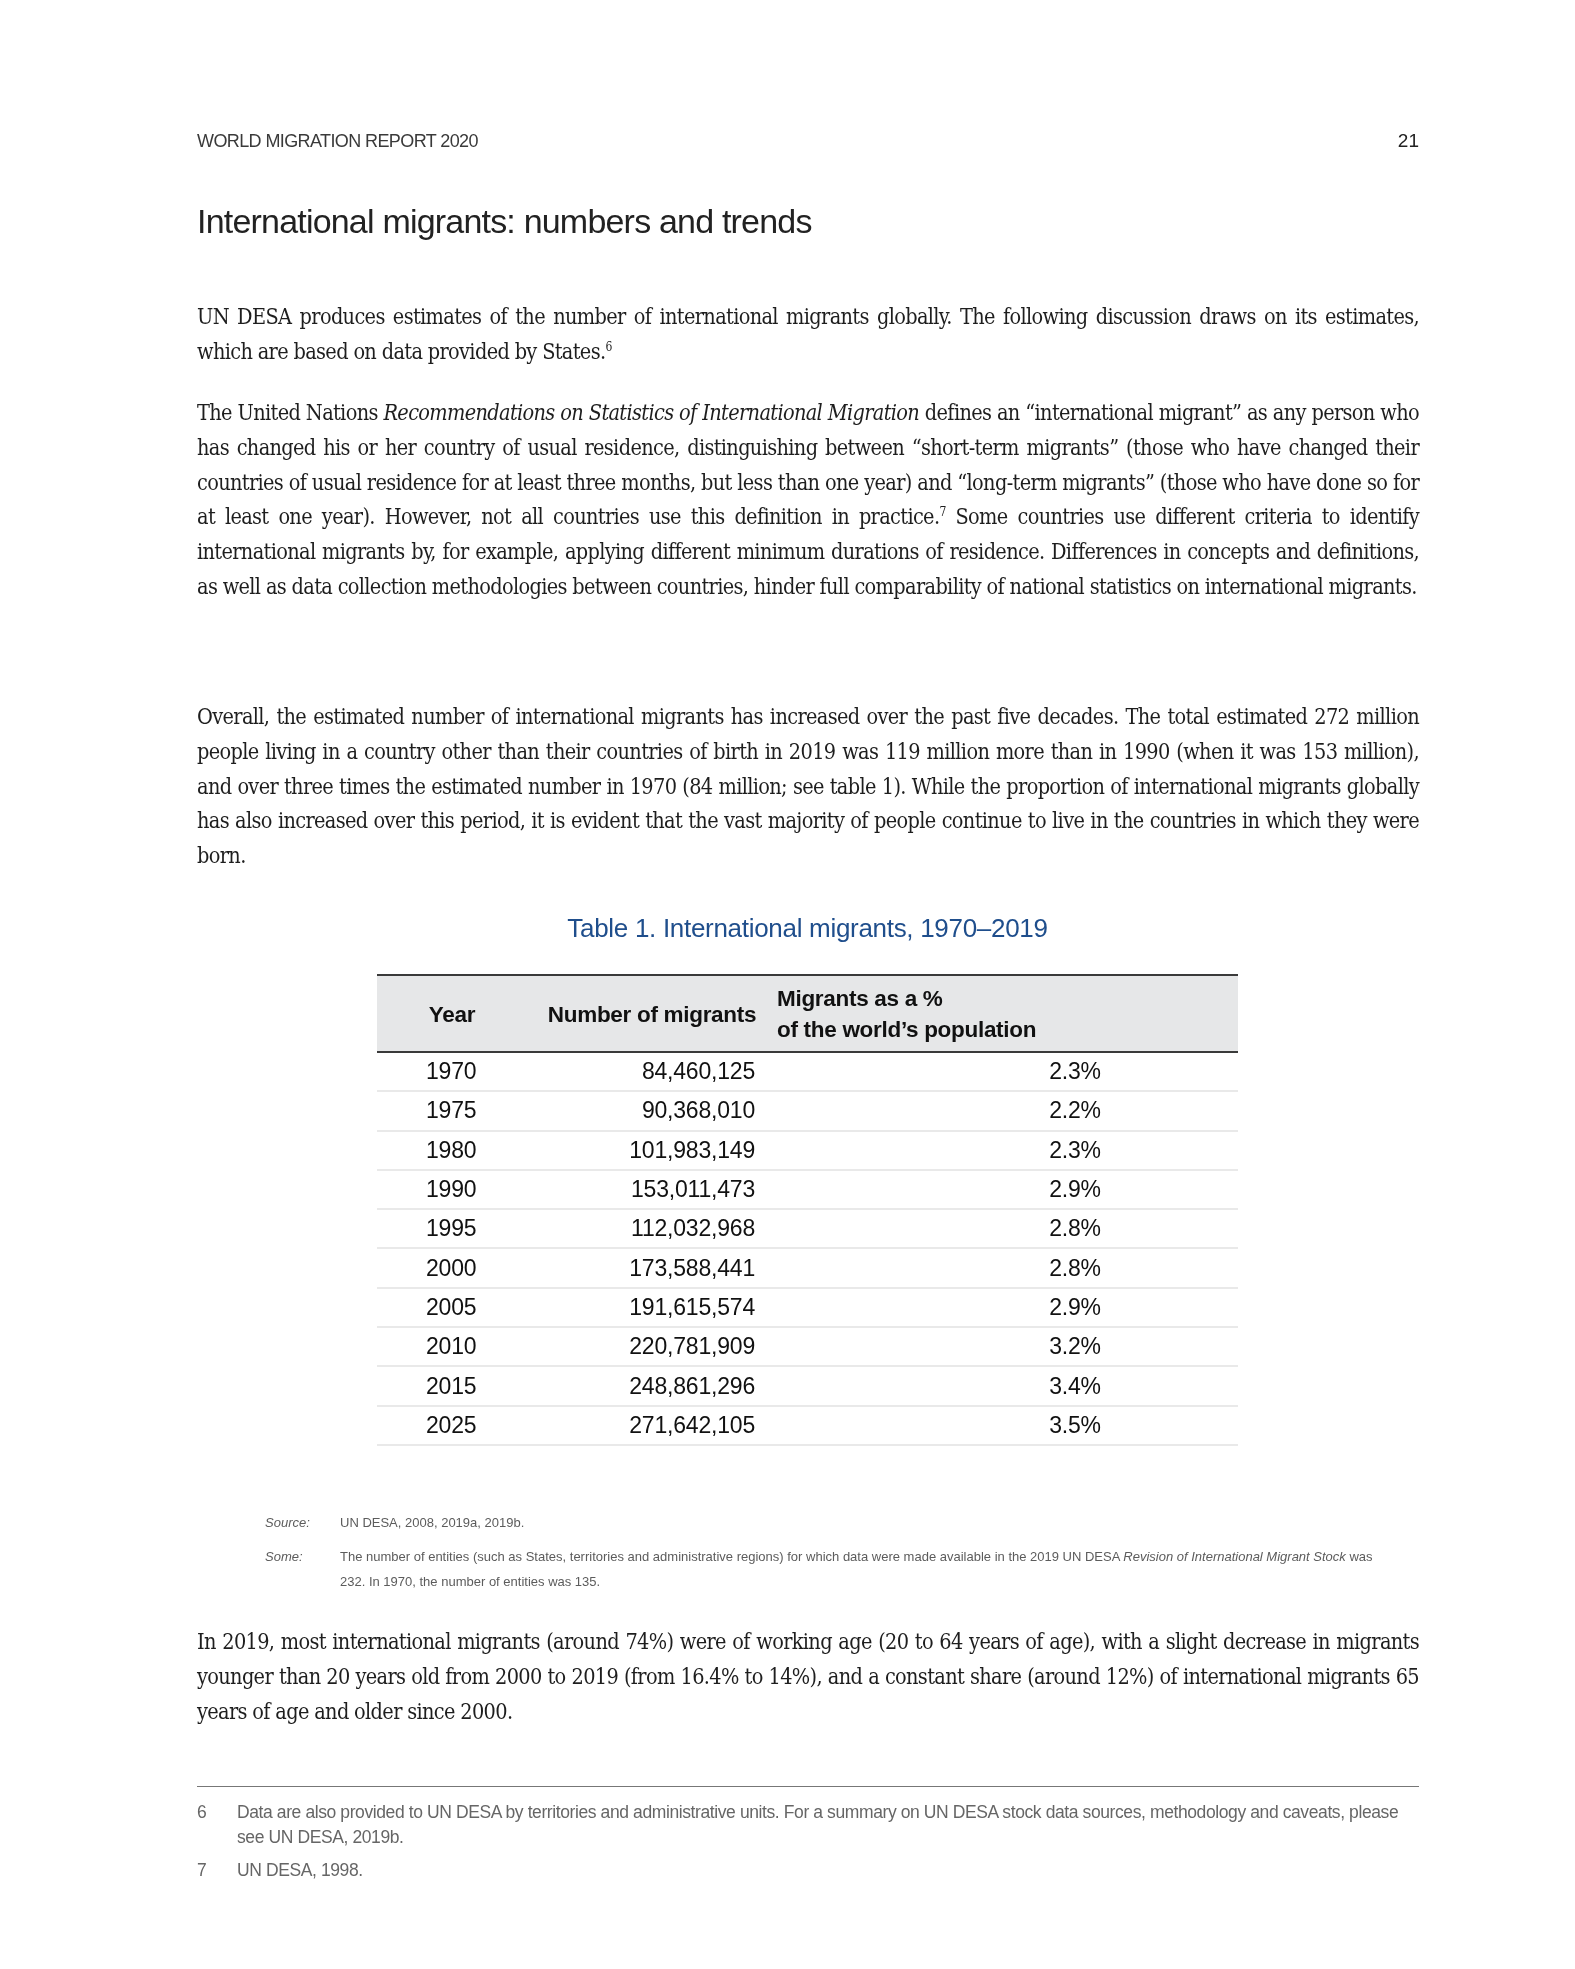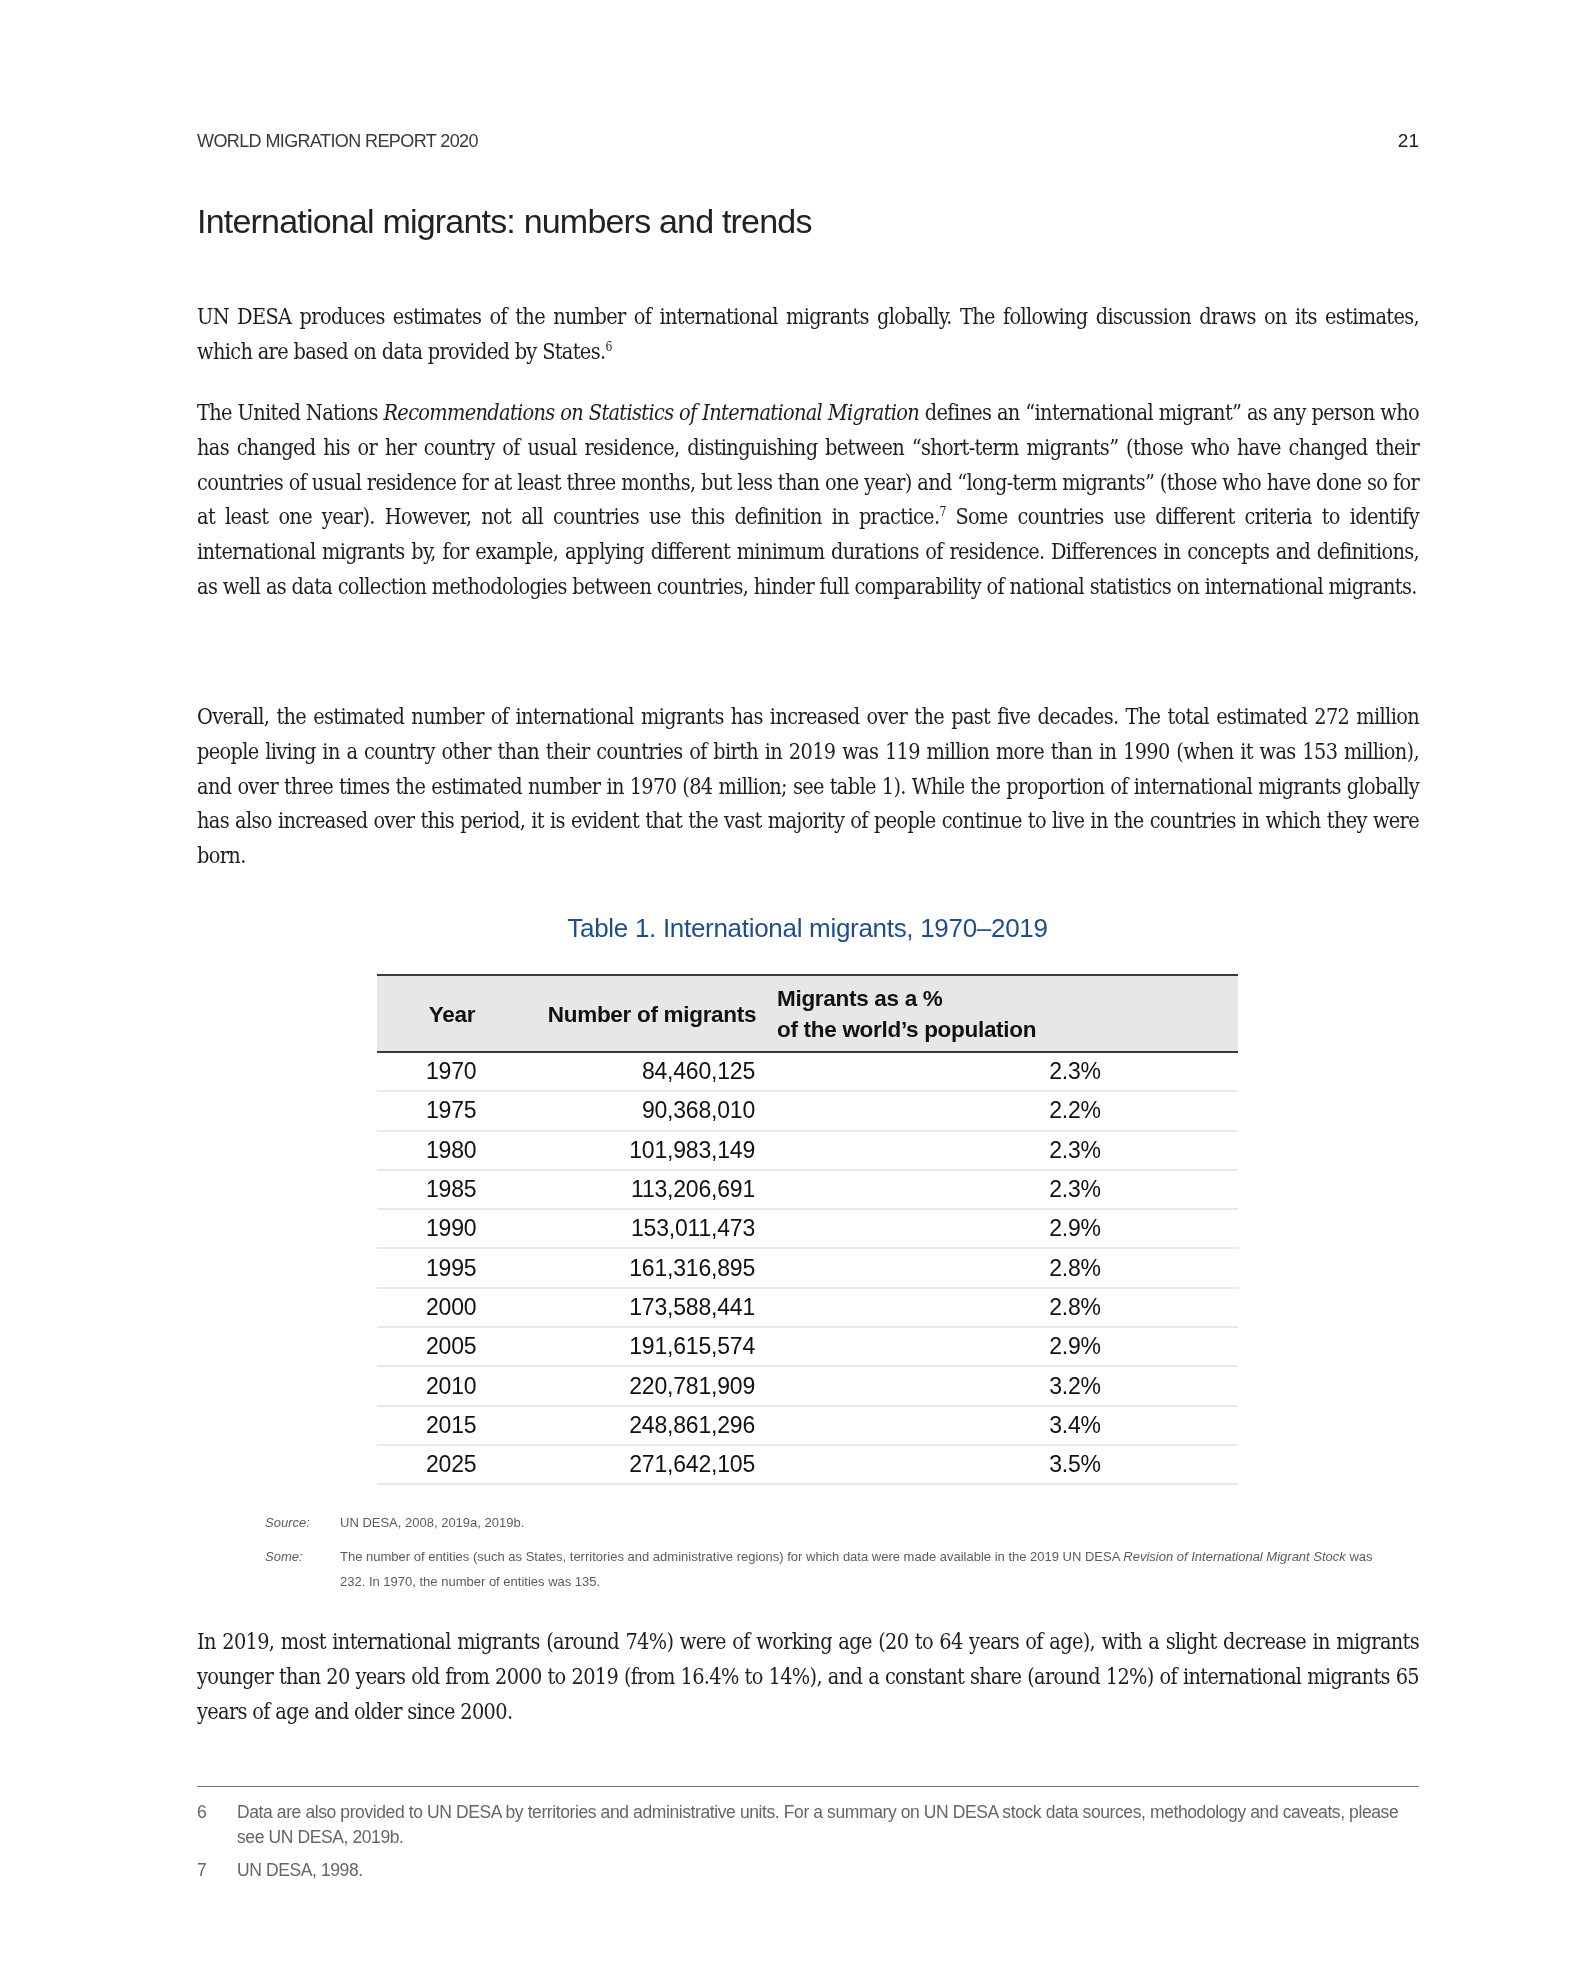--- a/index.html
+++ b/index.html
@@ -211,32 +211,27 @@
         <td class="cell-year">1975</td>
         <td class="cell-number">90,368,010</td>
         <td class="cell-pct">2.2%</td>
       </tr>
       <tr>
         <td class="cell-year">1980</td>
         <td class="cell-number">101,983,149</td>
         <td class="cell-pct">2.3%</td>
       </tr>
       <tr>
-        <td class="cell-year">1985</td>
-        <td class="cell-number">113,206,691</td>
-        <td class="cell-pct">2.3%</td>
-      </tr>
-      <tr>
         <td class="cell-year">1990</td>
         <td class="cell-number">153,011,473</td>
         <td class="cell-pct">2.9%</td>
       </tr>
       <tr>
         <td class="cell-year">1995</td>
-        <td class="cell-number">161,316,895</td>
+        <td class="cell-number">112,032,968</td>
         <td class="cell-pct">2.8%</td>
       </tr>
       <tr>
         <td class="cell-year">2000</td>
         <td class="cell-number">173,588,441</td>
         <td class="cell-pct">2.8%</td>
       </tr>
       <tr>
         <td class="cell-year">2005</td>
         <td class="cell-number">191,615,574</td>

